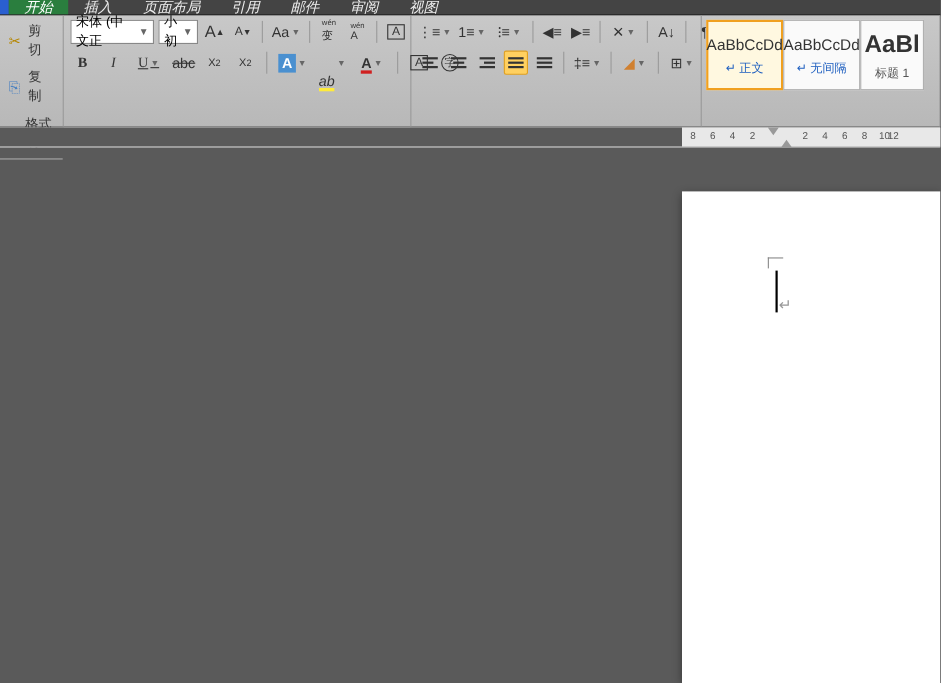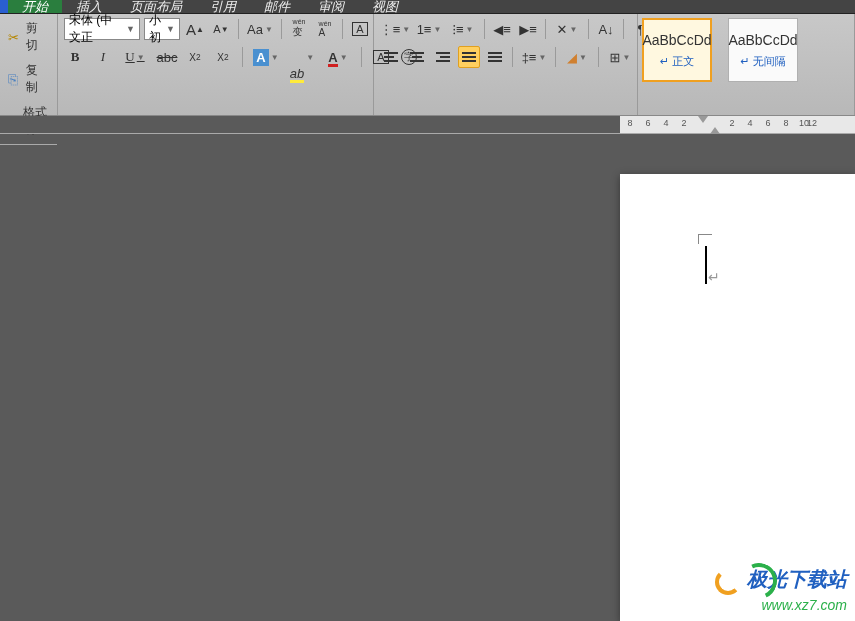--- a/index.html
+++ b/index.html
@@ -58,21 +58,21 @@
 .para-row { display:flex; gap:4px; align-items:center; }
 .list-ic { font-size:13px; }
 .align-ic { display:inline-flex; flex-direction:column; gap:2px; }
 .align-ic span { width:14px; height:2px; background:#333; display:block; }
 .align-left span:nth-child(2) { width:10px; }
 .align-center span:nth-child(2) { width:10px; margin:0 auto; }
 .align-right span:nth-child(2) { width:10px; margin-left:auto; }
 .btn.highlighted { background:#ffd060; border:1px solid #e0a020; }
 
 
-.style-cards { display:flex; gap:16px; padding:2px; }
+.style-cards { display:flex; gap:0; padding:2px; }
 .style-card { width:70px; height:64px; border:1px solid #b0b0b0; background:#fafafa; display:flex; flex-direction:column; align-items:center; justify-content:center; cursor:pointer; font-size:11px; }
 .style-card.active { border:2px solid #f0a020; background:#fff8e0; }
 .style-preview { font-size:14px; color:#333; margin-bottom:6px; }
 .style-preview.big { font-size:22px; font-weight:bold; }
 .style-name { color:#555; }
 .style-name.link { color:#2060c0; }
 
 
 .ruler-area { height:18px; background:#e8e8e8; display:flex; position:relative; border-bottom:1px solid #aaa; }
 .ruler-dark { background:#5a5a5a; }
@@ -305,20 +305,24 @@
     <div class="group-body" style="padding:2px;">
       <div class="style-cards">
         <div class="style-card active">
           <div class="style-preview">AaBbCcDd</div>
           <div class="style-name link">↵ <span>正文</span></div>
         </div>
         <div class="style-card">
           <div class="style-preview">AaBbCcDd</div>
           <div class="style-name link">↵ <span>无间隔</span></div>
         </div>
+        <div class="style-card" style="width:58px;">
+          <div class="style-preview big">AaBl</div>
+          <div class="style-name">标题 1</div>
+        </div>
       </div>
     </div>
   </div>
 
 </div>
 
 <div class="ruler-area">
   <div class="ruler-dark" style="width:620px;"></div>
   <div style="flex:1;background:#e8e8e8;position:relative;">
     <span class="ruler-num" style="left:10px;">8</span>
@@ -343,20 +347,13 @@
 <div class="doc-area">
   <div class="page">
     <div class="cursor-mark">
       <div class="h"></div>
         <div class="v"></div>
     </div>
     <div class="text-cursor"></div>
     <div class="para-mark">↵</div>
   </div>
 
-  <div class="watermark">
-    <div class="wm-logo">
-      <div class="wm-swirl"></div>
-      <div class="wm-text">极光下载站</div>
-    </div>
-    <div class="wm-url">www.xz7.com</div>
-  </div>
 </div>
 
 </body></html>

